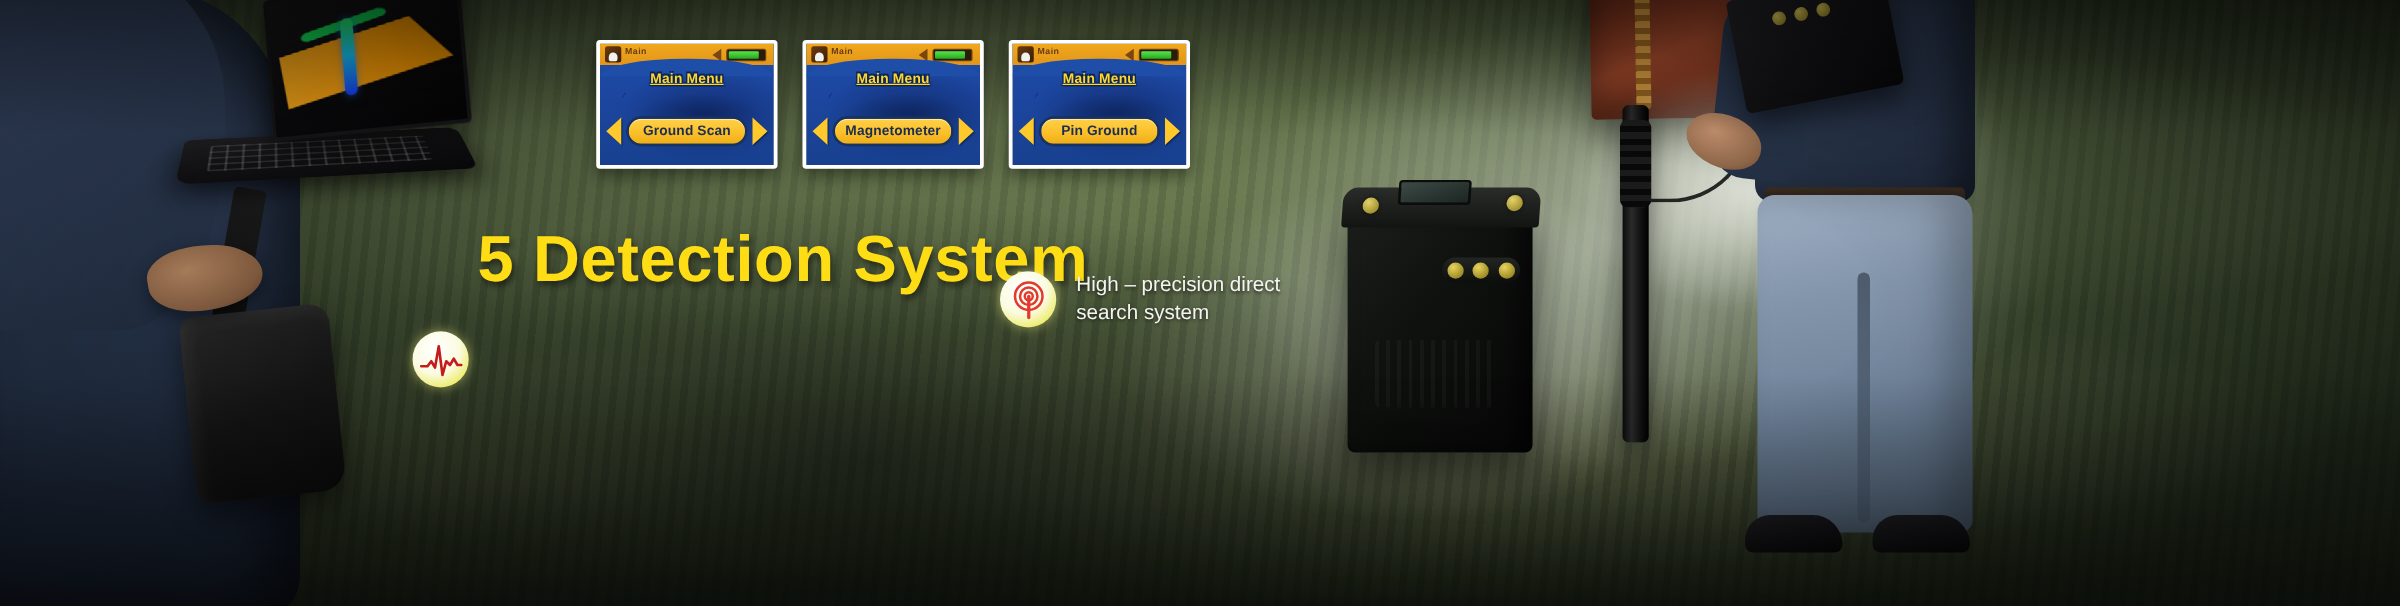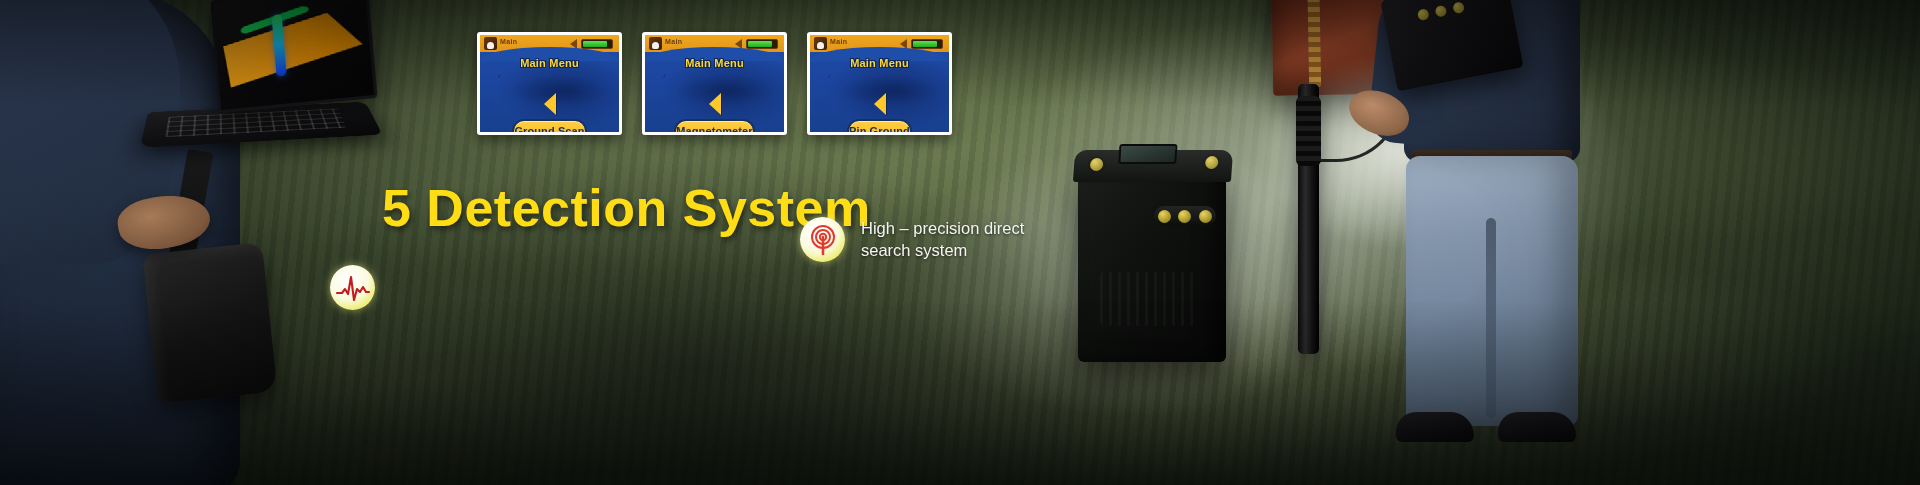--- a/index.html
+++ b/index.html
@@ -314,33 +314,33 @@
   .tb-battery i{
     display:block; width:86%; height:100%;
     background:linear-gradient(180deg,#5ae24f,#24aa1e); border-radius:1px;
   }
   .panel-title{
     position:absolute; left:0; right:0; top:22px;
     text-align:center;
     font-size:11px; font-weight:bold; color:#ffd62e;
     text-shadow:1px 1px 0 #0c2554, -1px 1px 0 #0c2554, 1px -1px 0 #0c2554, -1px -1px 0 #0c2554;
     letter-spacing:.2px;
+    text-decoration:underline;
   }
   .panel-watermark{
     position:absolute; left:18px; top:38px; width:112px; height:40px;
     background:
       linear-gradient(118deg, rgba(9,28,74,.55) 0 3px, rgba(0,0,0,0) 3px 10px),
       radial-gradient(ellipse 60% 55% at 55% 45%, rgba(10,30,78,.55) 0%, rgba(10,30,78,0) 72%);
     opacity:.9; border-radius:6px;
   }
   .panel-row{
     position:absolute; left:0; right:0; top:58px;
     display:flex; align-items:center; justify-content:center; gap:4px;
     padding:0 5px;
-    flex-direction:column;
   }
   .arrow{
     width:0; height:0; flex:0 0 auto;
     filter:drop-shadow(1px 1px 0 rgba(10,30,70,.7));
   }
   .arrow-left{
     border-top:11px solid transparent; border-bottom:11px solid transparent;
     border-right:12px solid #ffc82b;
   }
   .arrow-right{

